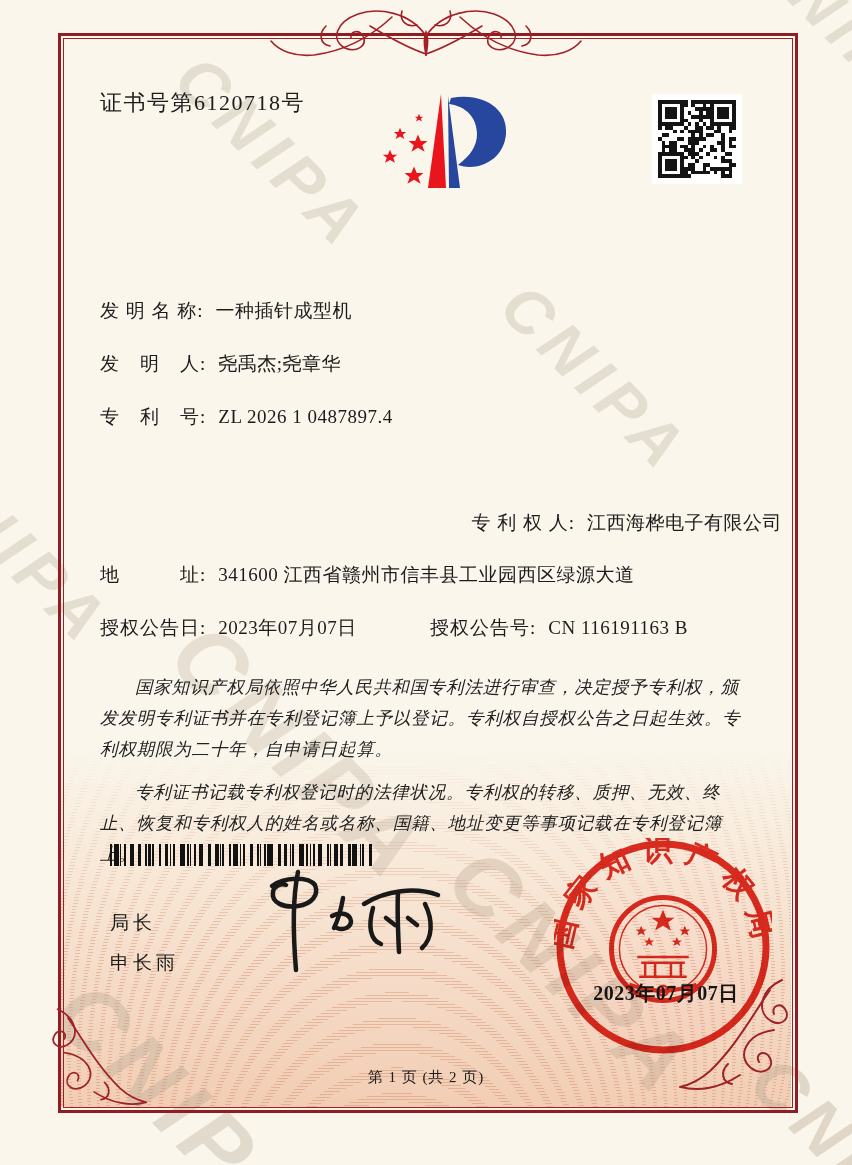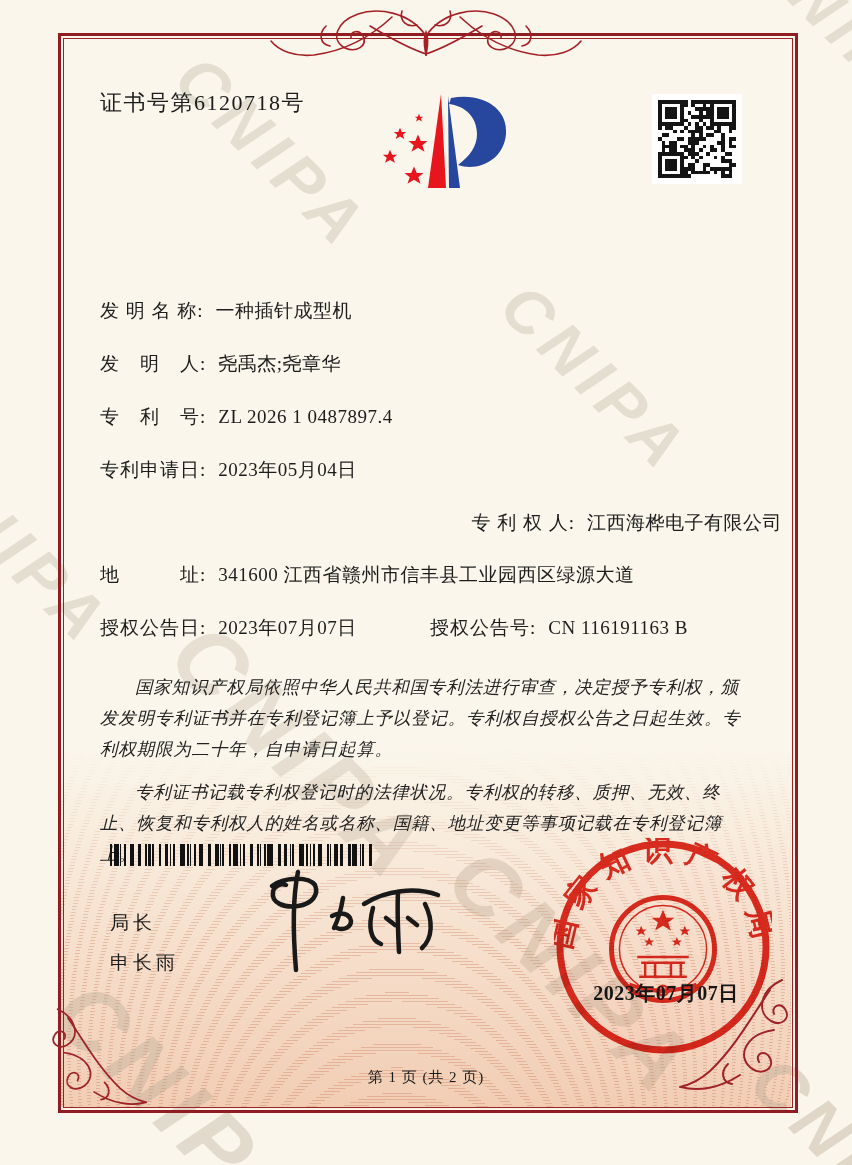--- a/index.html
+++ b/index.html
@@ -416,23 +416,20 @@
 
   <div class="field-row fr0">
     <span class="flabel">发 明 名 称:</span><span class="fvalue">一种插针成型机</span>
   </div>
   <div class="field-row fr1">
     <span class="flabel">发　明　人:</span><span class="fvalue">尧禹杰;尧章华</span>
   </div>
   <div class="field-row fr2">
     <span class="flabel">专　利　号:</span><span class="fvalue">ZL 2026 1 0487897.4</span>
   </div>
-  <div class="field-row fr3">
-    <span class="flabel">专利申请日:</span><span class="fvalue">2023年05月04日</span>
-  </div>
   <div class="field-row fr4">
     <span class="flabel">专 利 权 人:</span><span class="fvalue">江西海桦电子有限公司</span>
   </div>
   <div class="field-row fr5">
     <span class="flabel">地　　　址:</span><span class="fvalue">341600 江西省赣州市信丰县工业园西区绿源大道</span>
   </div>
   <div class="field-row fr6">
     <span class="flabel">授权公告日:</span><span class="fvalue">2023年07月07日</span>
     <span class="grant-no">
       <span class="flabel">授权公告号:</span><span class="fvalue">CN 116191163 B</span>

